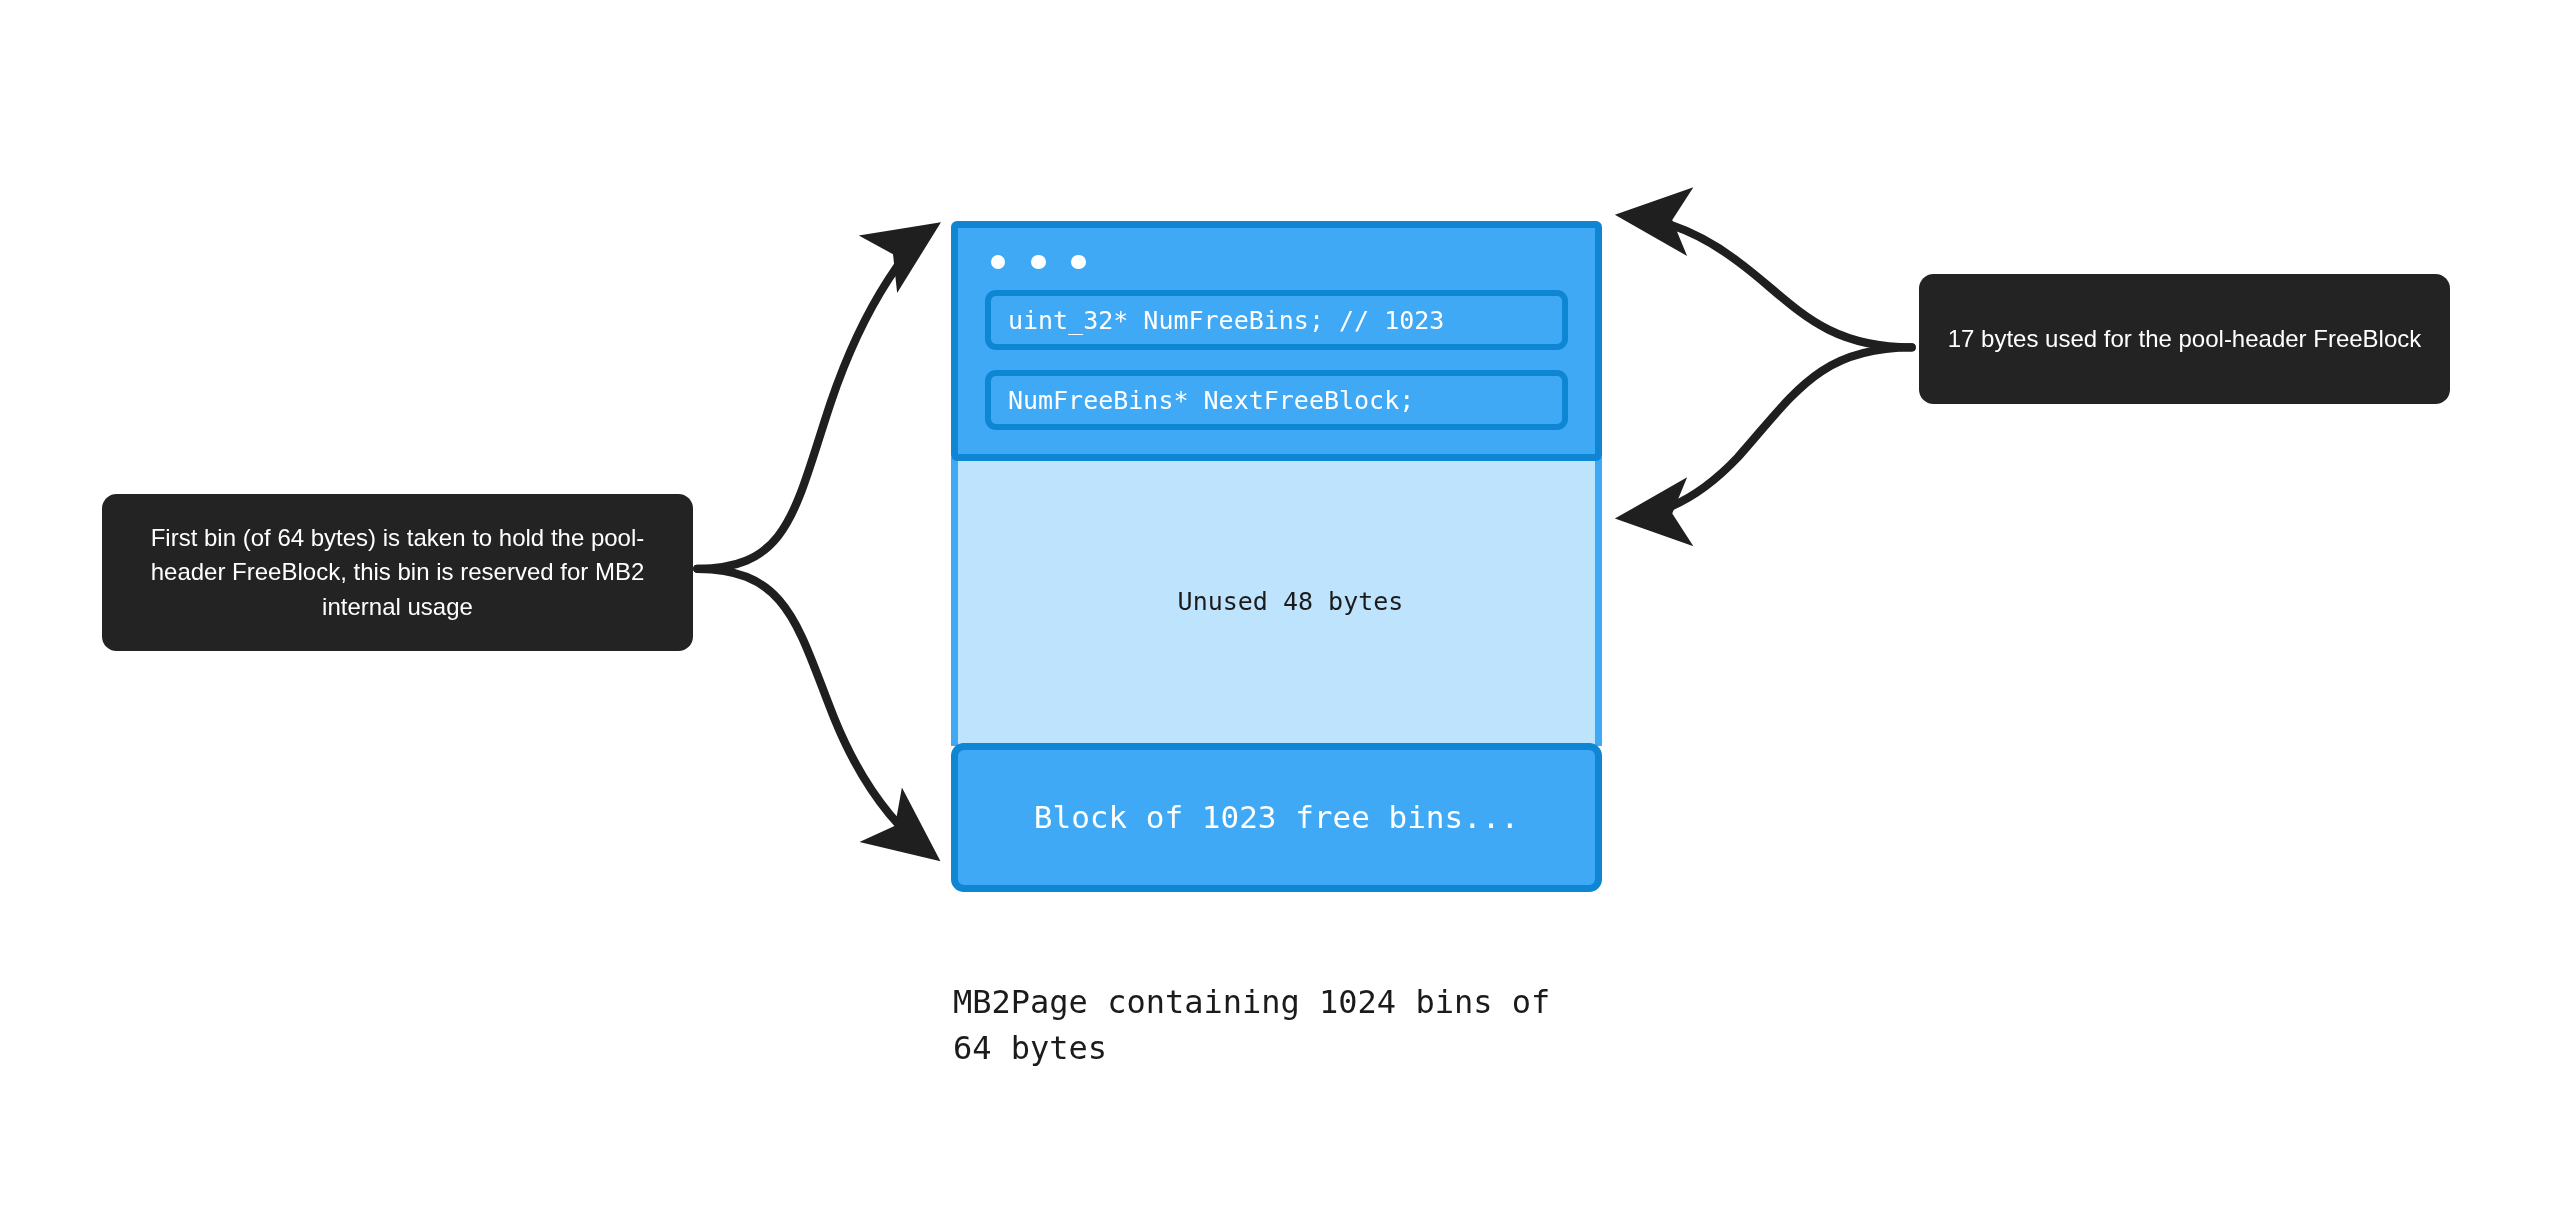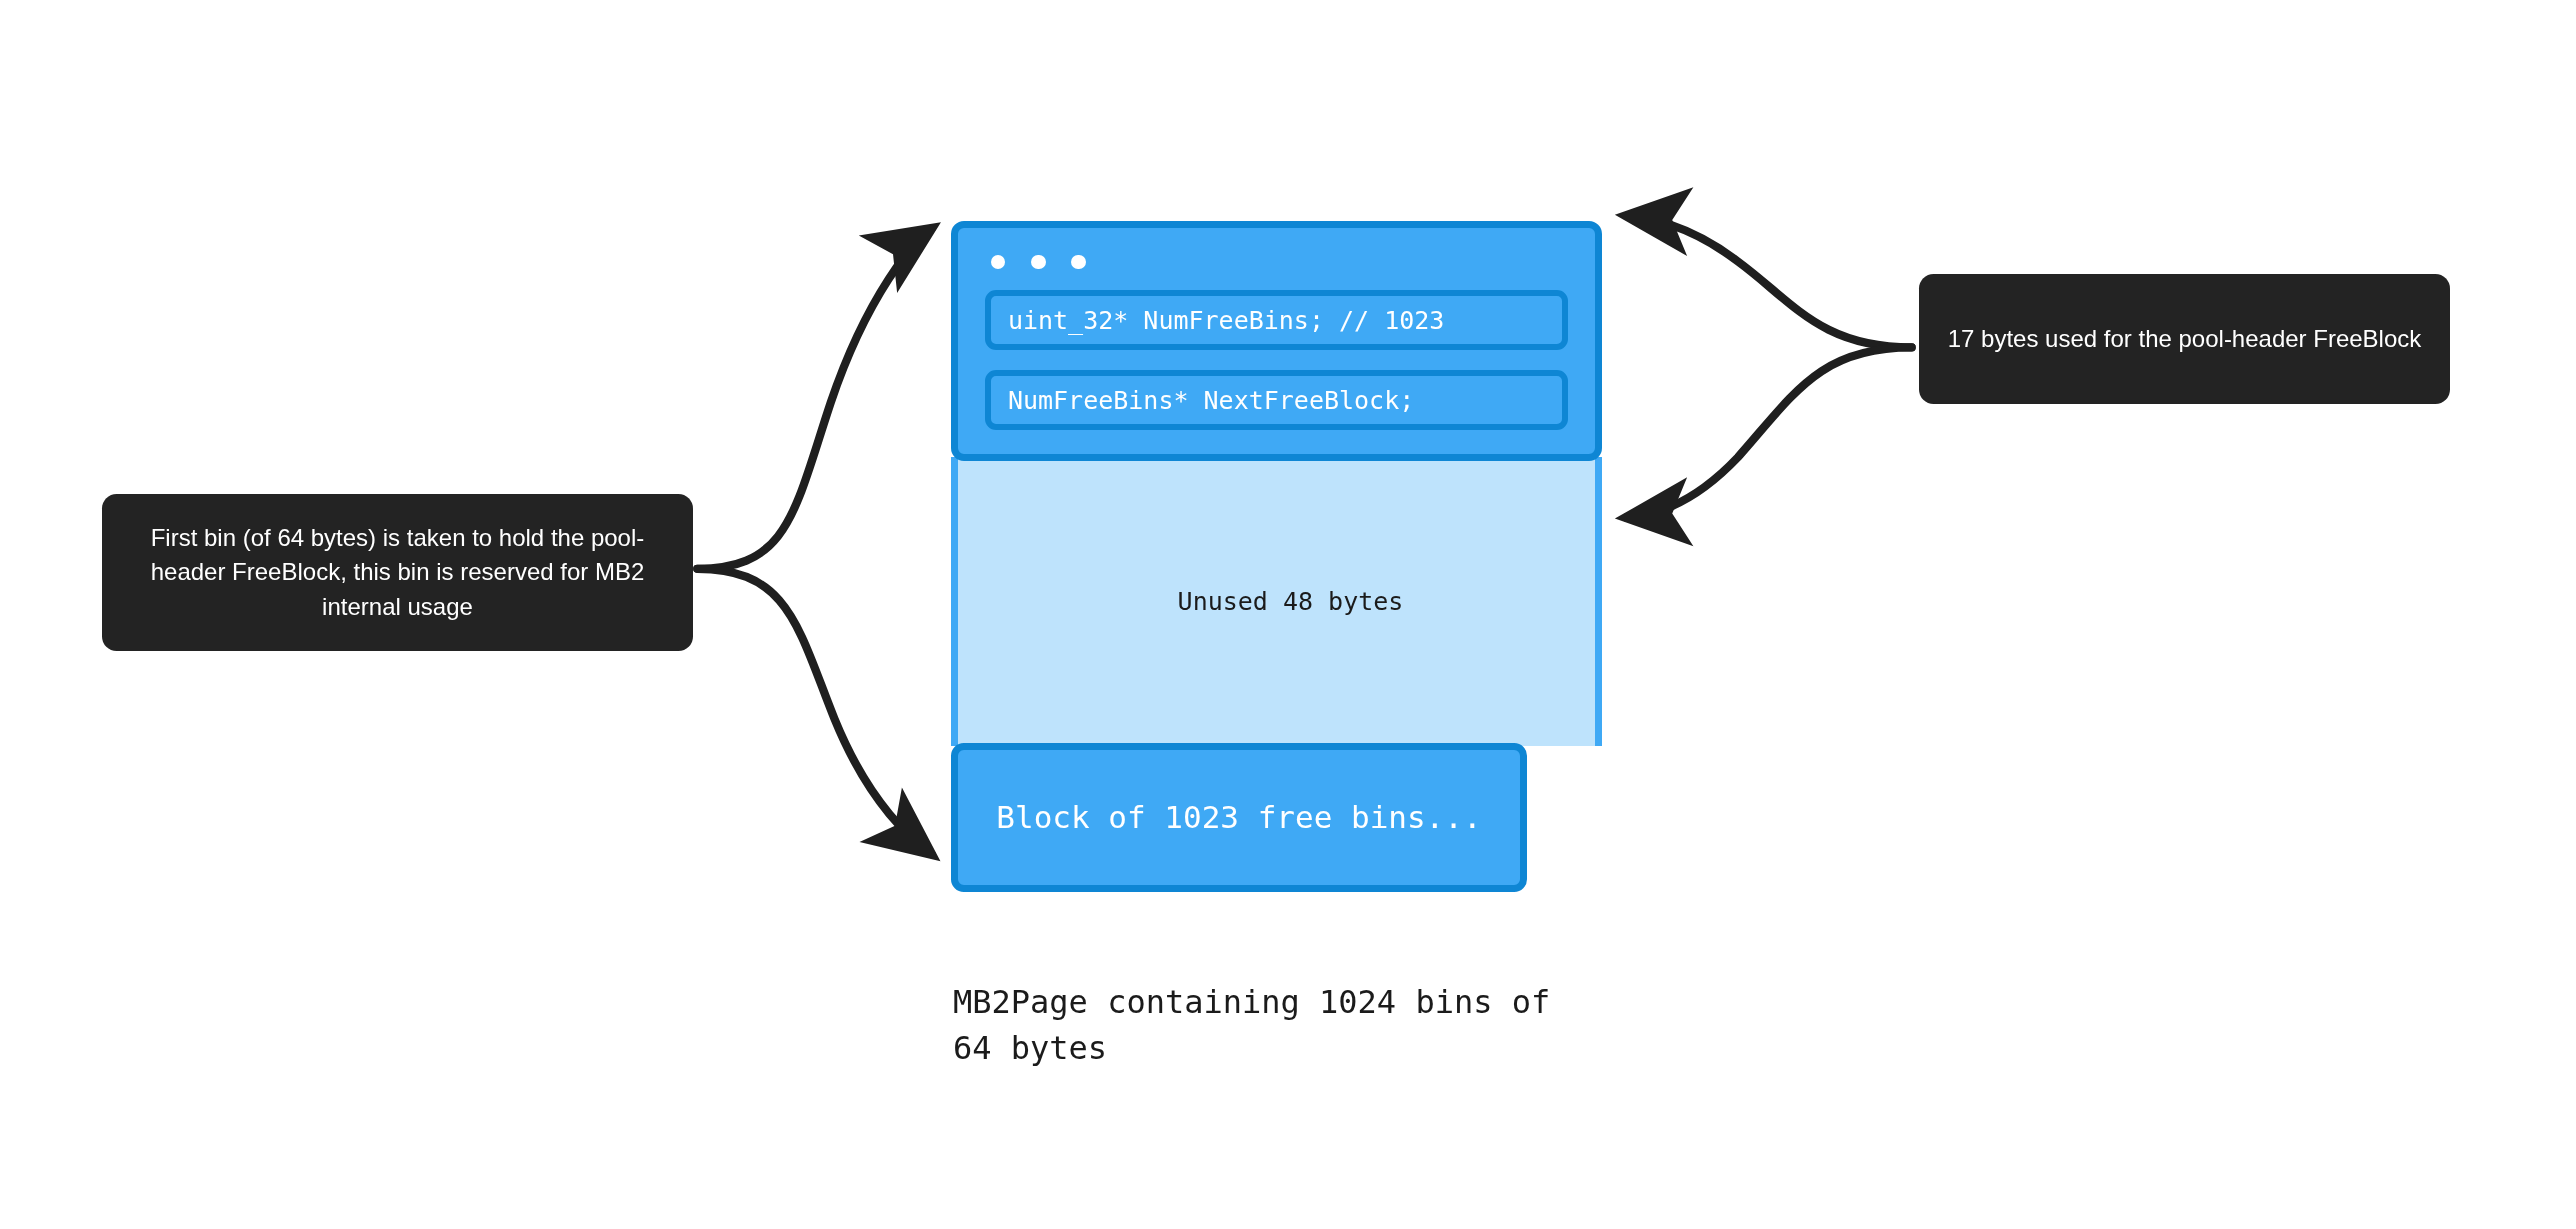--- a/index.html
+++ b/index.html
@@ -41,21 +41,21 @@
     top: 221px;
     width: 651px;
   }
 
   .header-block {
     position: relative;
     box-sizing: border-box;
     width: 651px;
     background: #3FA9F5;
     border: 7.3px solid #0E86D4;
-    border-radius: 13px;
+    border-radius: 6px;
     padding: 18.3px 27.4px 24px 27.4px;
     z-index: 3;
   }
 
   .dots-row {
     display: flex;
     gap: 25.6px;
     align-items: center;
     height: 31px;
     margin-left: 5.5px;
@@ -108,21 +108,21 @@
   .unused-text {
     color: #1b1b1b;
     font-family: "DejaVu Sans Mono", "Liberation Mono", monospace;
     font-size: 25px;
   }
 
   
   .free-bins-block {
     position: relative;
     box-sizing: border-box;
-    width: 576px;
+    width: 651px;
     height: 149px;
     background: #3FA9F5;
     border: 7.3px solid #0E86D4;
     border-radius: 12.8px;
     margin-top: -3.7px;
     display: flex;
     align-items: center;
     justify-content: center;
     z-index: 2;
   }

